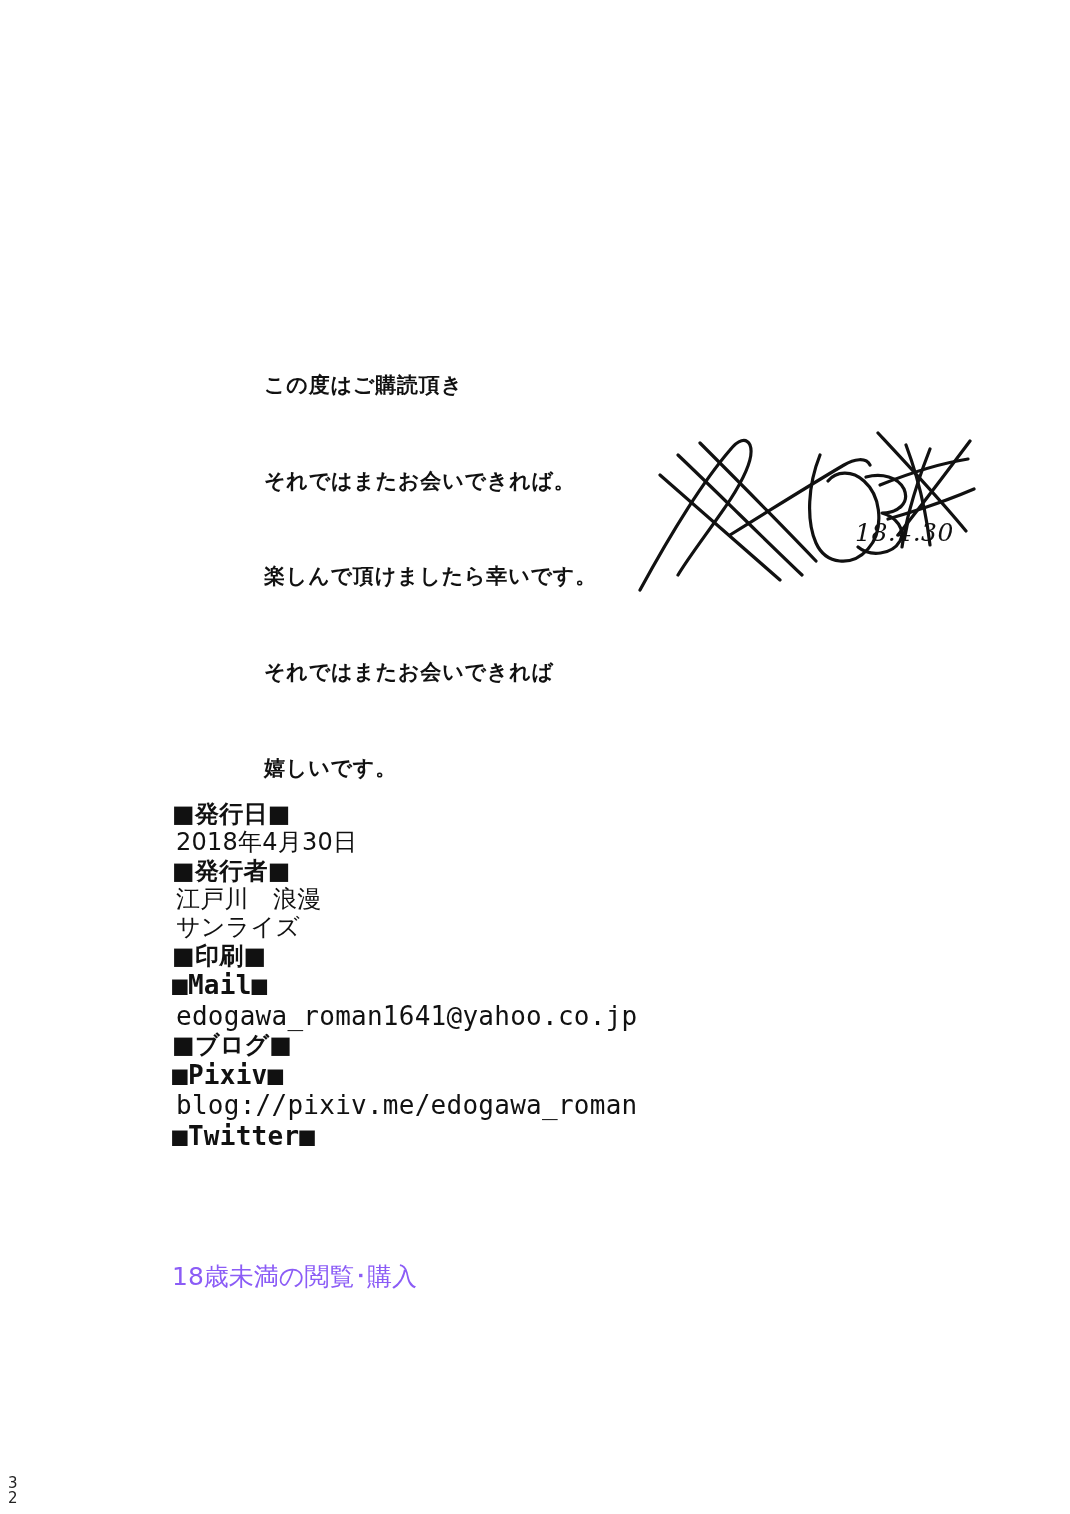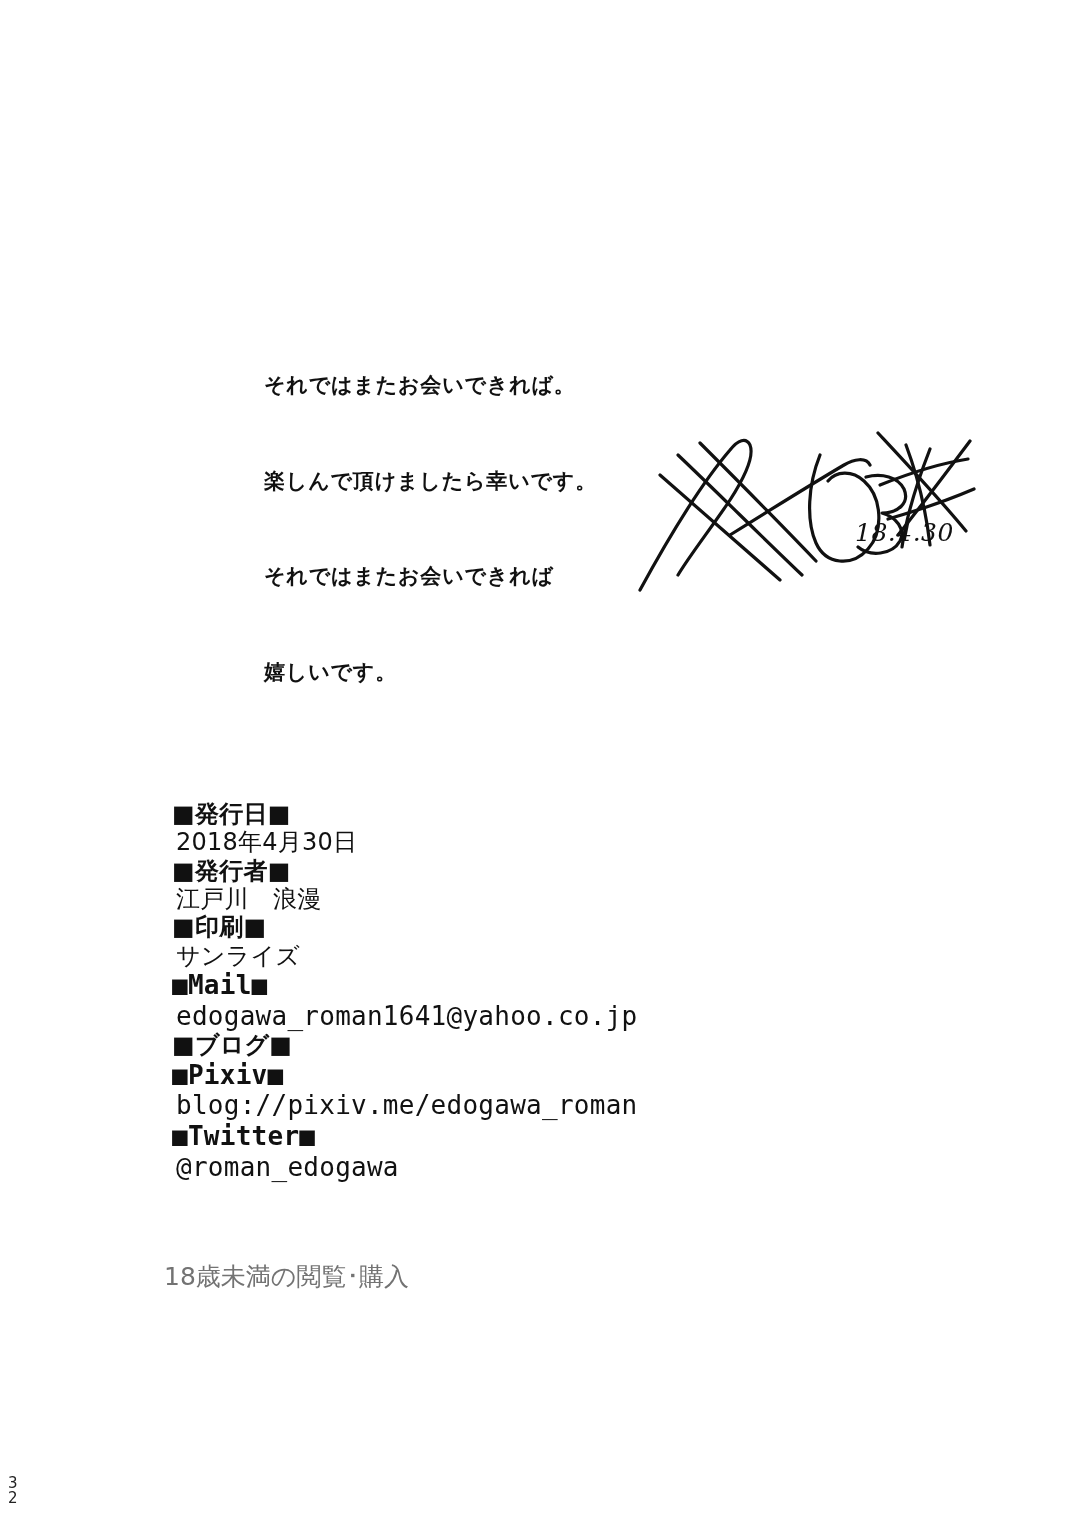--- a/index.html
+++ b/index.html
@@ -76,26 +76,26 @@
     font-size: 26px;
     letter-spacing: 0.01em;
   }
   .colophon .jp {
     font-family: "DejaVu Sans", sans-serif;
   }
   .colophon .indent { padding-left: 4px; }
 
   .notice {
     position: absolute;
-    left: 164px;
+    left: 172px;
     top: 1192px;
     width: 700px;
     font-size: 25px;
     line-height: 1.35;
-    color: #737373;
+    color: #8b5cf6;
     white-space: pre;
   }
   .notice .row { display: block; }
 
   
   .page-number {
     position: absolute;
     left: 8px;
     bottom: 8px;
     font-family: "DejaVu Sans", sans-serif;
@@ -103,20 +103,21 @@
     line-height: 1.0;
     color: #222;
     text-align: center;
   }
   .page-number span { display: block; }
 </style>
 </head>
 <body>
 
 <div class="afterword">
+  <span class="line">この度はご購読頂き</span>
   <span class="line">それではまたお会いできれば。</span>
   <span class="line">楽しんで頂けましたら幸いです。</span>
   <span class="line">それではまたお会いできれば</span>
   <span class="line">嬉しいです。</span>
 </div>
 
 <div class="signature-wrap">
   <svg width="380" height="200" viewBox="0 0 380 200" xmlns="http://www.w3.org/2000/svg">
     <g fill="none" stroke="#111111" stroke-width="3.2" stroke-linecap="round" stroke-linejoin="round">
       <path d="M10 175 C40 120, 70 70, 100 35 C108 25, 116 22, 120 30 C124 40, 116 60, 100 85 C82 112, 60 140, 48 160"></path>
@@ -137,33 +138,32 @@
 </div>
 <div class="sig-date">18.4.30</div>
 
 <div class="colophon">
   <span class="row hdr jp">■発行日■</span>
   <span class="row val jp indent">2018年4月30日</span>
 
   <span class="row hdr jp">■発行者■</span>
   <span class="row val jp indent">江戸川　浪漫</span>
 
+  <span class="row val jp indent">サンライズ</span>
   <span class="row hdr jp">■印刷■</span>
-  <span class="row val jp indent">サンライズ</span>
 
   <span class="row hdr mono">■Mail■</span>
   <span class="row val mono indent">edogawa_roman1641@yahoo.co.jp</span>
 
   <span class="row hdr jp">■ブログ■</span>
 
   <span class="row hdr mono">■Pixiv■</span>
   <span class="row val mono indent">blog://pixiv.me/edogawa_roman</span>
 
   <span class="row hdr mono">■Twitter■</span>
-  <span class="row val mono indent">@roman_edogawa</span>
 </div>
 
 <div class="notice">
   <span class="row">18歳未満の閲覧･購入</span>
 </div>
 
 <div class="page-number">
   <span>3</span>
   <span>2</span>
 </div>

